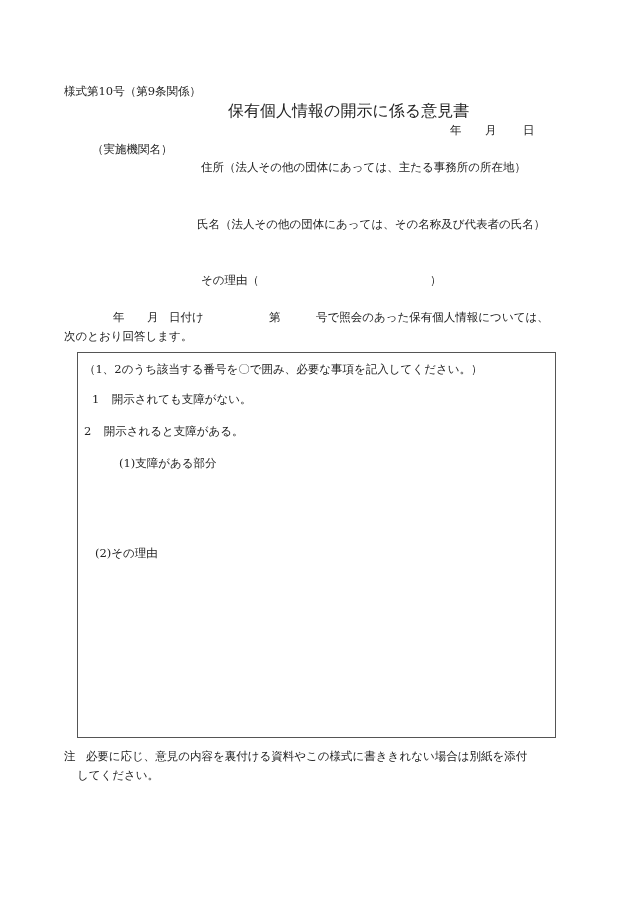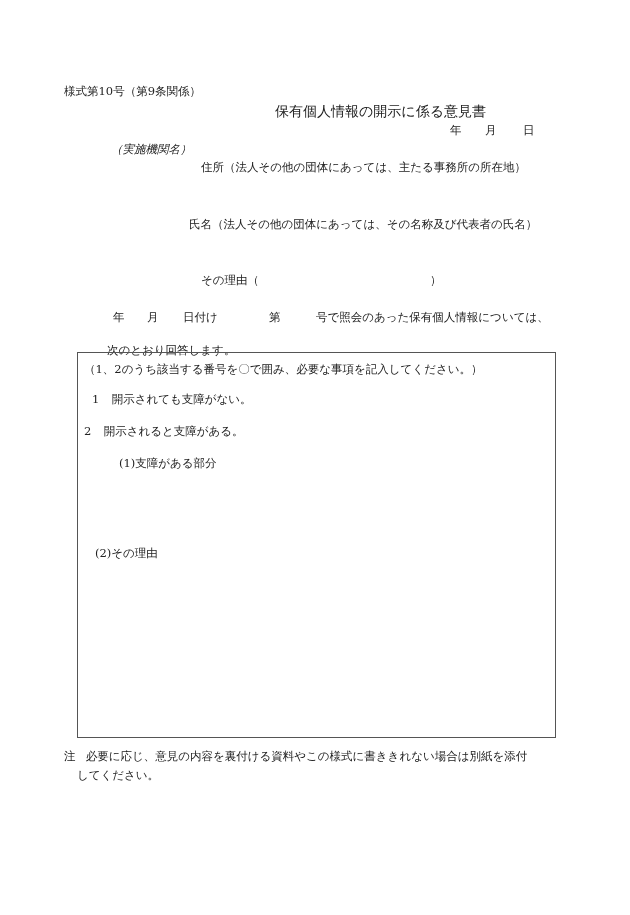--- a/index.html
+++ b/index.html
@@ -15,38 +15,38 @@
       font-family: "DejaVu Serif", "Liberation Serif", serif;
       color: #222222;
       font-size: 11.5px;
     }
     .abs {
       position: absolute;
       white-space: nowrap;
       line-height: 14px;
     }
     .form-number { left: 64px; top: 84px; }
-    .doc-title { left: 228px; top: 104px; font-size: 14px; margin-left: 47px; }
+    .doc-title { left: 228px; top: 104px; font-size: 16px; }
     .date-line { top: 123px; }
     .date-year { left: 450px; }
     .date-month { left: 485px; }
     .date-day { left: 523px; }
-    .agency { left: 111px; top: 142px; font-style: italic; }
+    .agency { left: 92px; top: 142px; }
     .address-label { left: 201px; top: 160px; }
-    .name-label { left: 189px; top: 217px; }
+    .name-label { left: 197px; top: 217px; }
     .phone-label { left: 201px; top: 273px; }
     .phone-close { left: 430px; top: 273px; }
 
     .ref-line { top: 310px; }
     .ref-year { left: 113px; }
     .ref-month { left: 147px; }
-    .ref-dated { left: 183px; }
+    .ref-dated { left: 169px; }
     .ref-no { left: 269px; }
     .ref-rest { left: 316px; }
-    .ref-line2 { left: 64px; top: 343px; margin-left: 43px; }
+    .ref-line2 { left: 64px; top: 329px; }
 
     .answer-box {
       position: absolute;
       left: 77px;
       top: 352px;
       width: 479px;
       height: 386px;
       border: 1px solid #555555;
       box-sizing: border-box;
     }

